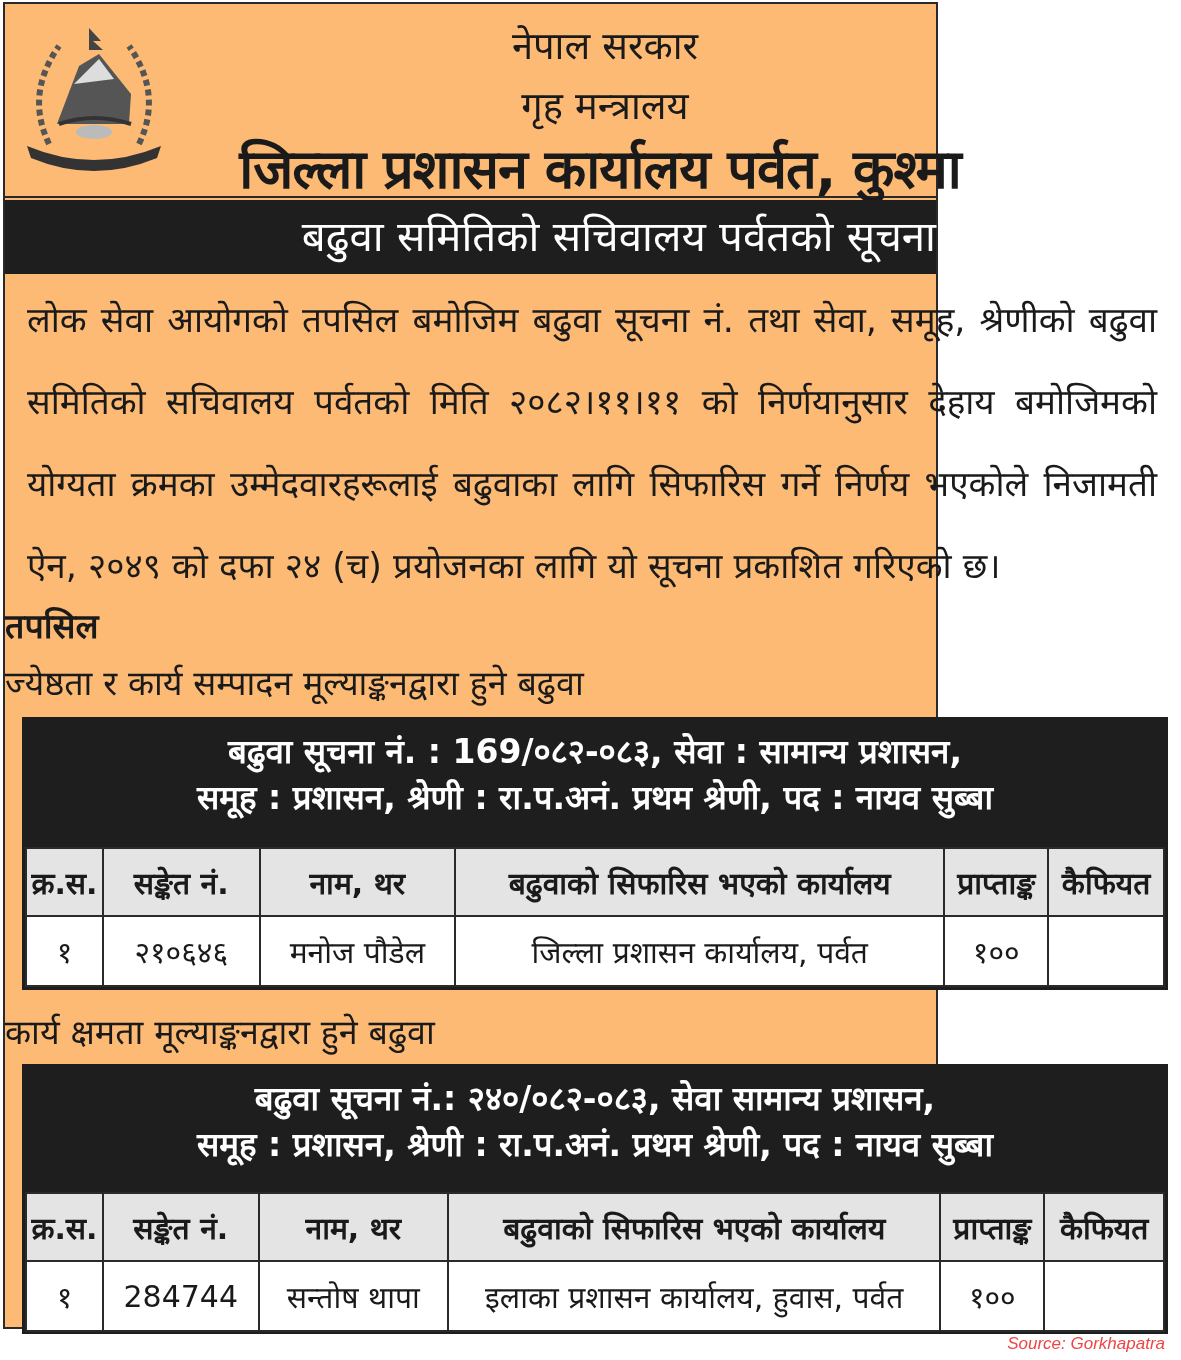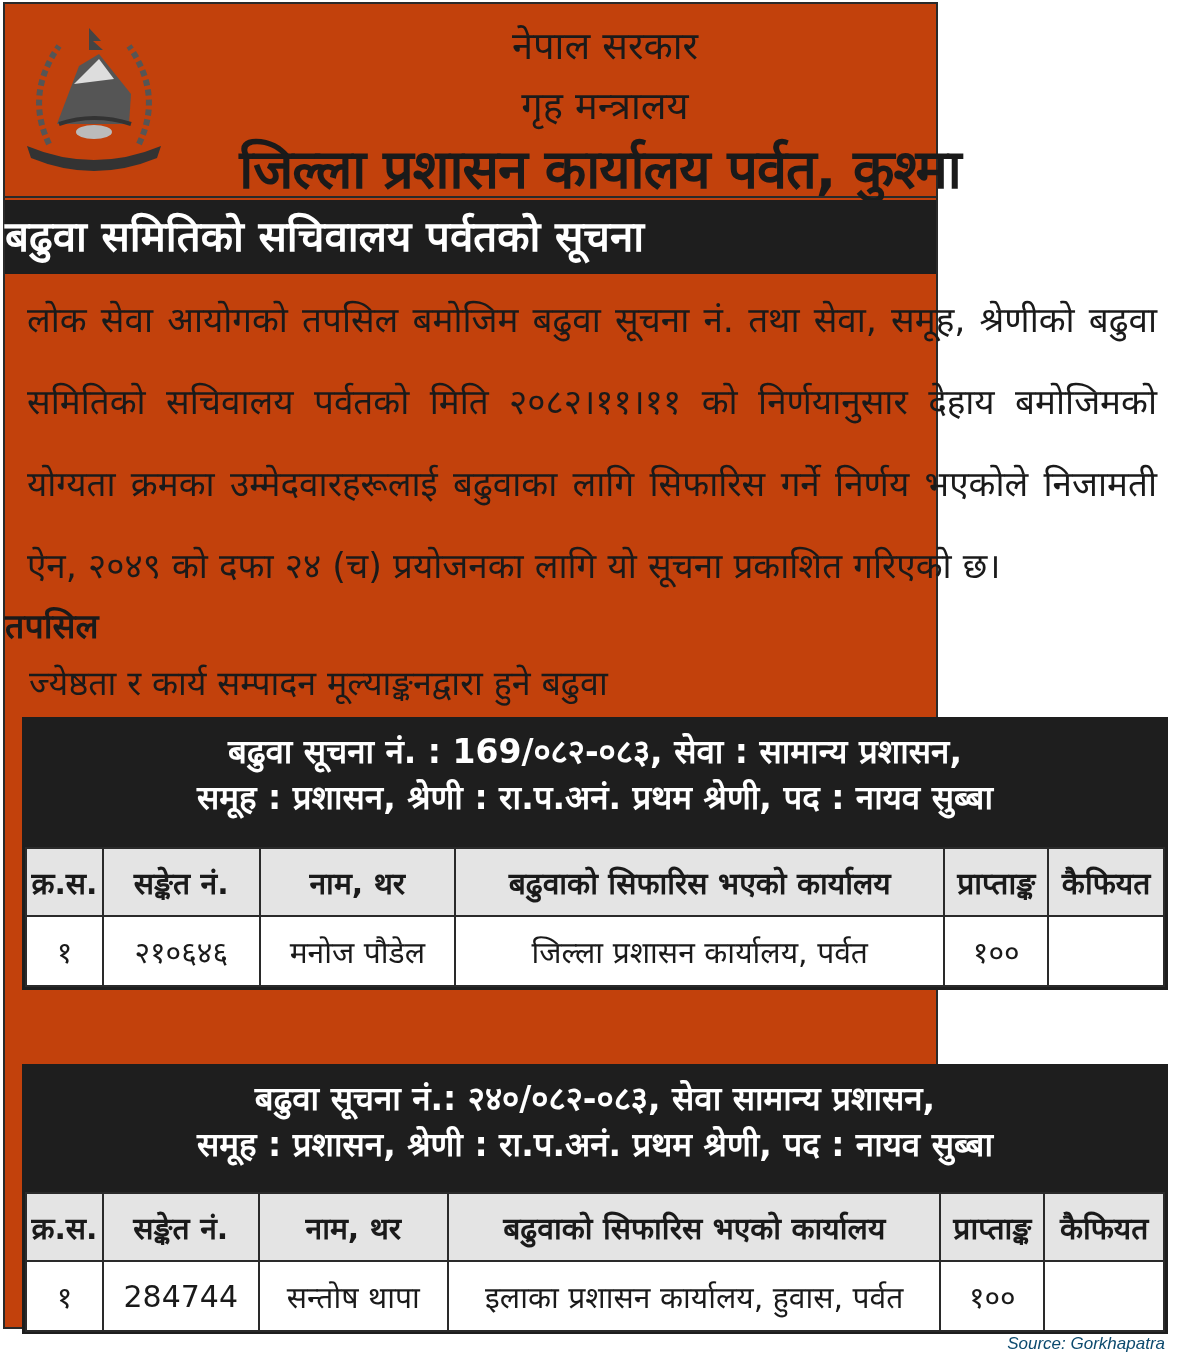--- a/index.html
+++ b/index.html
@@ -1,50 +1,50 @@
 <!DOCTYPE html>
 <html><head>
 <meta charset="utf-8">
 <style>
   html, body { margin: 0; padding: 0; background: #ffffff; }
   body { width: 1181px; height: 1360px; position: relative; overflow: hidden;
          font-family: "DejaVu Sans", sans-serif; color: #1a1a1a; }
   .frame { position: absolute; left: 3px; top: 2px; width: 935px; height: 1327px;
-           border: 2px solid #2a2a2a; box-sizing: border-box; background: #c2410c; }
+           border: 2px solid #2a2a2a; box-sizing: border-box; background: #fdba74; }
   .header { position: absolute; left: 0; top: 0; width: 100%; height: 194px;
             border-bottom: 2px solid #2a2a2a; box-sizing: border-box; }
   .emblem { position: absolute; left: 14px; top: 20px; width: 150px; height: 150px; }
   .gov { position: absolute; left: 0; width: 100%; text-align: center; padding-left: 0; }
   .gov1 { top: 14px; font-size: 38px; left: 120px; width: 960px; }
   .gov2 { top: 74px; font-size: 38px; left: 120px; width: 960px; }
   .gov3 { top: 126px; font-size: 54px; font-weight: bold; left: 175px; width: 840px; letter-spacing: -1px; }
   .title-bar { position: absolute; left: 0; top: 196px; width: 100%; height: 74px;
-               background: #1e1e1e; color: #fff; text-align: left;
-               font-size: 42px; line-height: 74px; font-weight: bold; }
+               background: #1e1e1e; color: #fff; text-align: right;
+               font-size: 42px; line-height: 74px; font-weight: normal; }
   .body-text { position: absolute; left: 22px; top: 275px; width: 1130px;
                font-size: 35px; line-height: 82px; text-align: justify; text-align-last: left; }
   .center-label { position: absolute; left: 0; width: 100%; text-align: left; font-size: 34px; }
   .tapasil { top: 598px; font-weight: bold; }
-  .sub1 { top: 655px; padding-left: 24px; }
+  .sub1 { top: 655px; }
   .sub2 { top: 1004px; }
   .notice-box { position: absolute; left: 17px; width: 1146px; background: #1e1e1e; color: #fff;
                 box-sizing: border-box; }
   .notice-box .line { text-align: center; font-size: 33px; line-height: 46px; font-weight: bold; }
   .nb1 { top: 713px; height: 273px; padding-top: 12px; }
   .nb2 { top: 1060px; height: 270px; padding-top: 12px; }
   table.data { position: absolute; left: 20px; width: 1140px; border-collapse: collapse;
                background: #fff; color: #1a1a1a; }
   table.data th, table.data td { border: 2px solid #2a2a2a; text-align: center;
                font-size: 30px; padding: 0 2px; white-space: nowrap; }
   table.data th { background: #e4e4e4; font-weight: bold; height: 66px; }
   table.data td { height: 68px; }
   .t1 { top: 843px; }
   .t2 { top: 1188px; }
   .source { position: absolute; right: 16px; top: 1334px; font-family: "Liberation Sans", sans-serif;
-            font-style: italic; font-size: 17px; color: #0c4a6e; }
+            font-style: italic; font-size: 17px; color: #ef4444; }
   .wm { position: absolute; pointer-events: none; opacity: 0.10; }
 </style>
 </head>
 <body>
 
 <svg class="wm" style="left:330px;top:300px;" width="500" height="900" viewBox="0 0 500 900">
   <text x="60" y="500" transform="rotate(-60 250 450)" font-family="DejaVu Sans, sans-serif" font-size="150" font-weight="bold" fill="#4a7fd4">sochana</text>
 </svg>
 
 <div class="frame">
@@ -100,20 +100,21 @@
       <td>१</td>
       <td>२१०६४६</td>
       <td>मनोज पौडेल</td>
       <td>जिल्ला प्रशासन कार्यालय, पर्वत</td>
       <td>१००</td>
       <td></td>
     </tr>
   </tbody>
     </table>
 
+  <div class="center-label sub2">कार्य क्षमता मूल्याङ्कनद्वारा हुने बढुवा</div>
 
   <div class="notice-box nb2">
     <div class="line">बढुवा सूचना नं.: २४०/०८२-०८३, सेवा सामान्य प्रशासन,</div>
     <div class="line">समूह : प्रशासन, श्रेणी : रा.प.अनं. प्रथम श्रेणी, पद : नायव सुब्बा</div>
   </div>
   <table class="data t2">
     <colgroup>
         <col style="width:77px">
         <col style="width:156px">
         <col style="width:190px">

